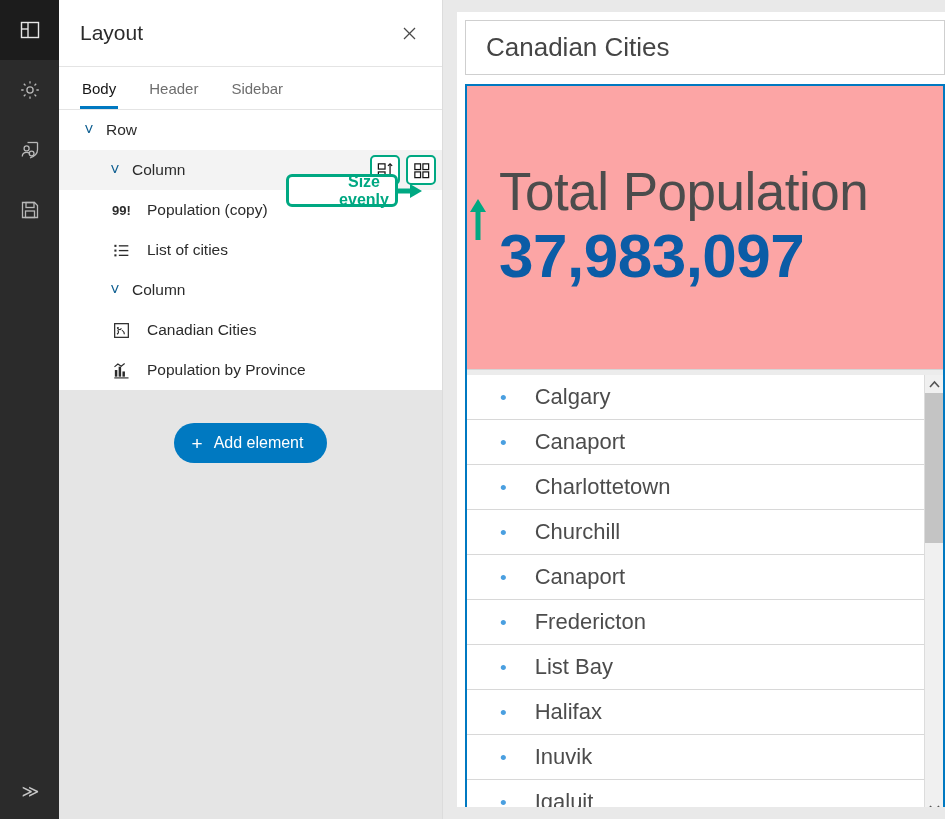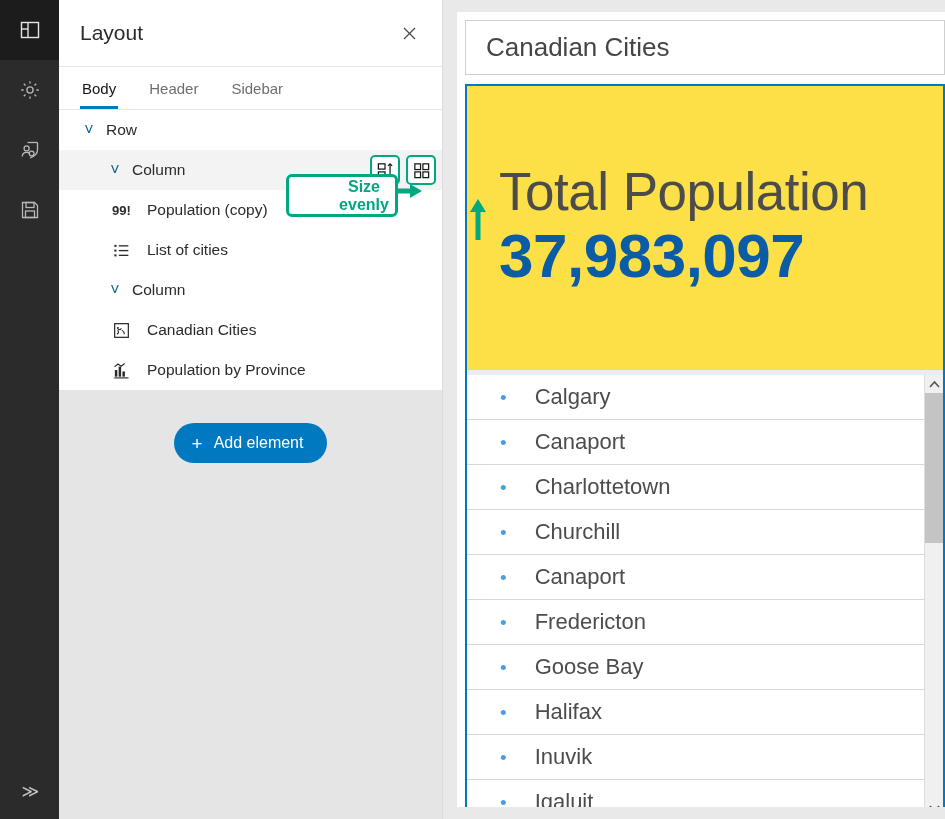--- a/index.html
+++ b/index.html
@@ -118,21 +118,21 @@
 
   
   .anno {
     position: absolute;
     border: 3px solid #00a882; border-radius: 6px;
     background: #ffffff; color: #00a882;
     font-weight: 700; font-size: 16px; line-height: 1.12;
     display: flex; align-items: center; justify-content: center;
     text-align: center; z-index: 12;
   }
-  #anno-size { left: 227px; top: 174px; width: 112px; height: 43px; padding-left: 44px; }
+  #anno-size { left: 227px; top: 174px; width: 112px; height: 33px; padding-left: 44px; }
   #anno-group { left: 320px; top: 236px; width: 120px; height: 50px; padding: 2px 4px; }
   .anno-arrow { position: absolute; z-index: 11; }
   #arrow-size { left: 339px; top: 182px; width: 25px; height: 18px; }
   #arrow-group { left: 408px; top: 198px; width: 22px; height: 42px; }
 
   
   .canvas {
     flex: 1 1 auto; height: 819px;
     background: #e9e9e9;
     padding: 12px 0 0 14px;
@@ -150,21 +150,21 @@
     flex: 0 0 55px;
   }
   .text-box-label { font-size: 26px; color: #454545; font-weight: 400; }
 
   .selected-group {
     margin-top: 9px; border: 2px solid #0079c1;
     flex: 1 1 auto; display: flex; flex-direction: column;
     background: #ffffff; overflow: hidden;
   }
   .stat-block {
-    flex: 0 0 283px; background: #fde047;
+    flex: 0 0 283px; background: #fca5a5;
     display: flex; flex-direction: column; justify-content: center;
     padding-left: 32px;
   }
   .stat-title {
     font-size: 53px; color: #4c4c4c; font-weight: 400; line-height: 1.08;
     letter-spacing: -0.5px;
   }
   .stat-value {
     font-size: 62px; color: #0b5ca6; font-weight: 700; line-height: 1.15;
     letter-spacing: -0.5px;
@@ -412,21 +412,21 @@
           <div class="list-item">
             <span class="list-bullet">•</span>
             <span class="list-text">Canaport</span>
           </div>
           <div class="list-item">
             <span class="list-bullet">•</span>
             <span class="list-text">Fredericton</span>
           </div>
           <div class="list-item">
             <span class="list-bullet">•</span>
-            <span class="list-text">Goose Bay</span>
+            <span class="list-text">List Bay</span>
           </div>
           <div class="list-item">
             <span class="list-bullet">•</span>
             <span class="list-text">Halifax</span>
           </div>
           <div class="list-item">
             <span class="list-bullet">•</span>
             <span class="list-text">Inuvik</span>
           </div>
           <div class="list-item">

